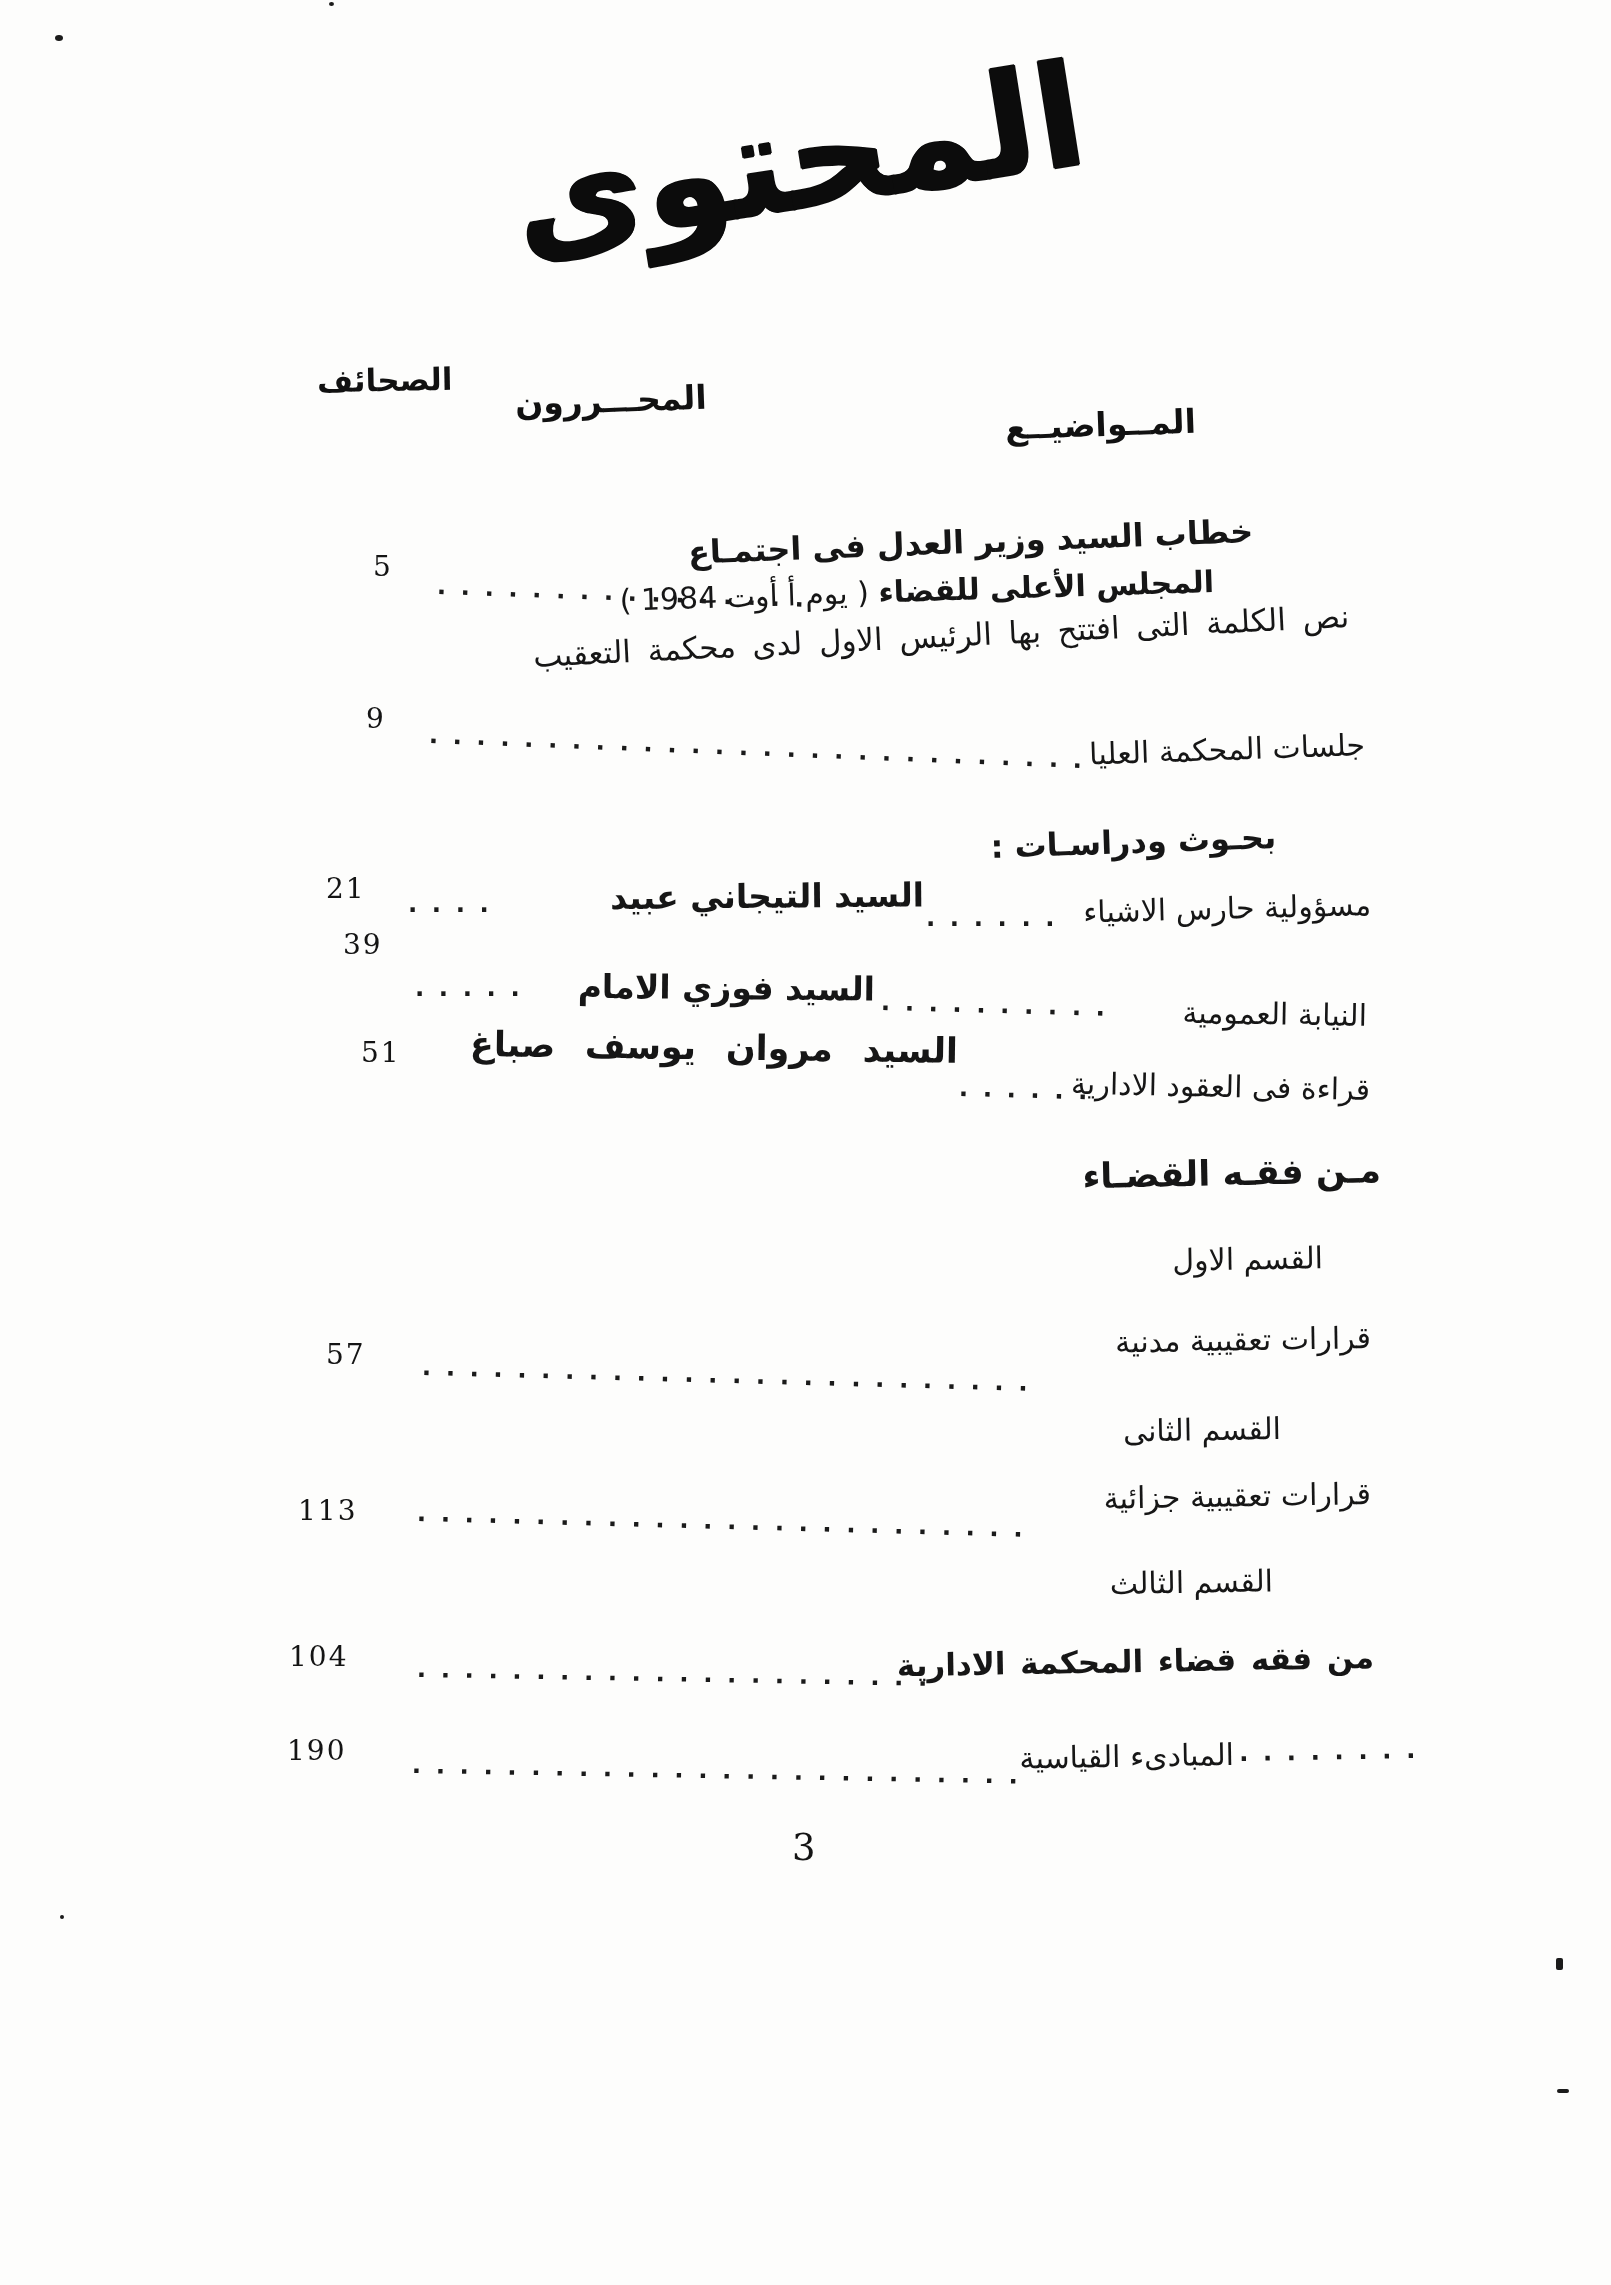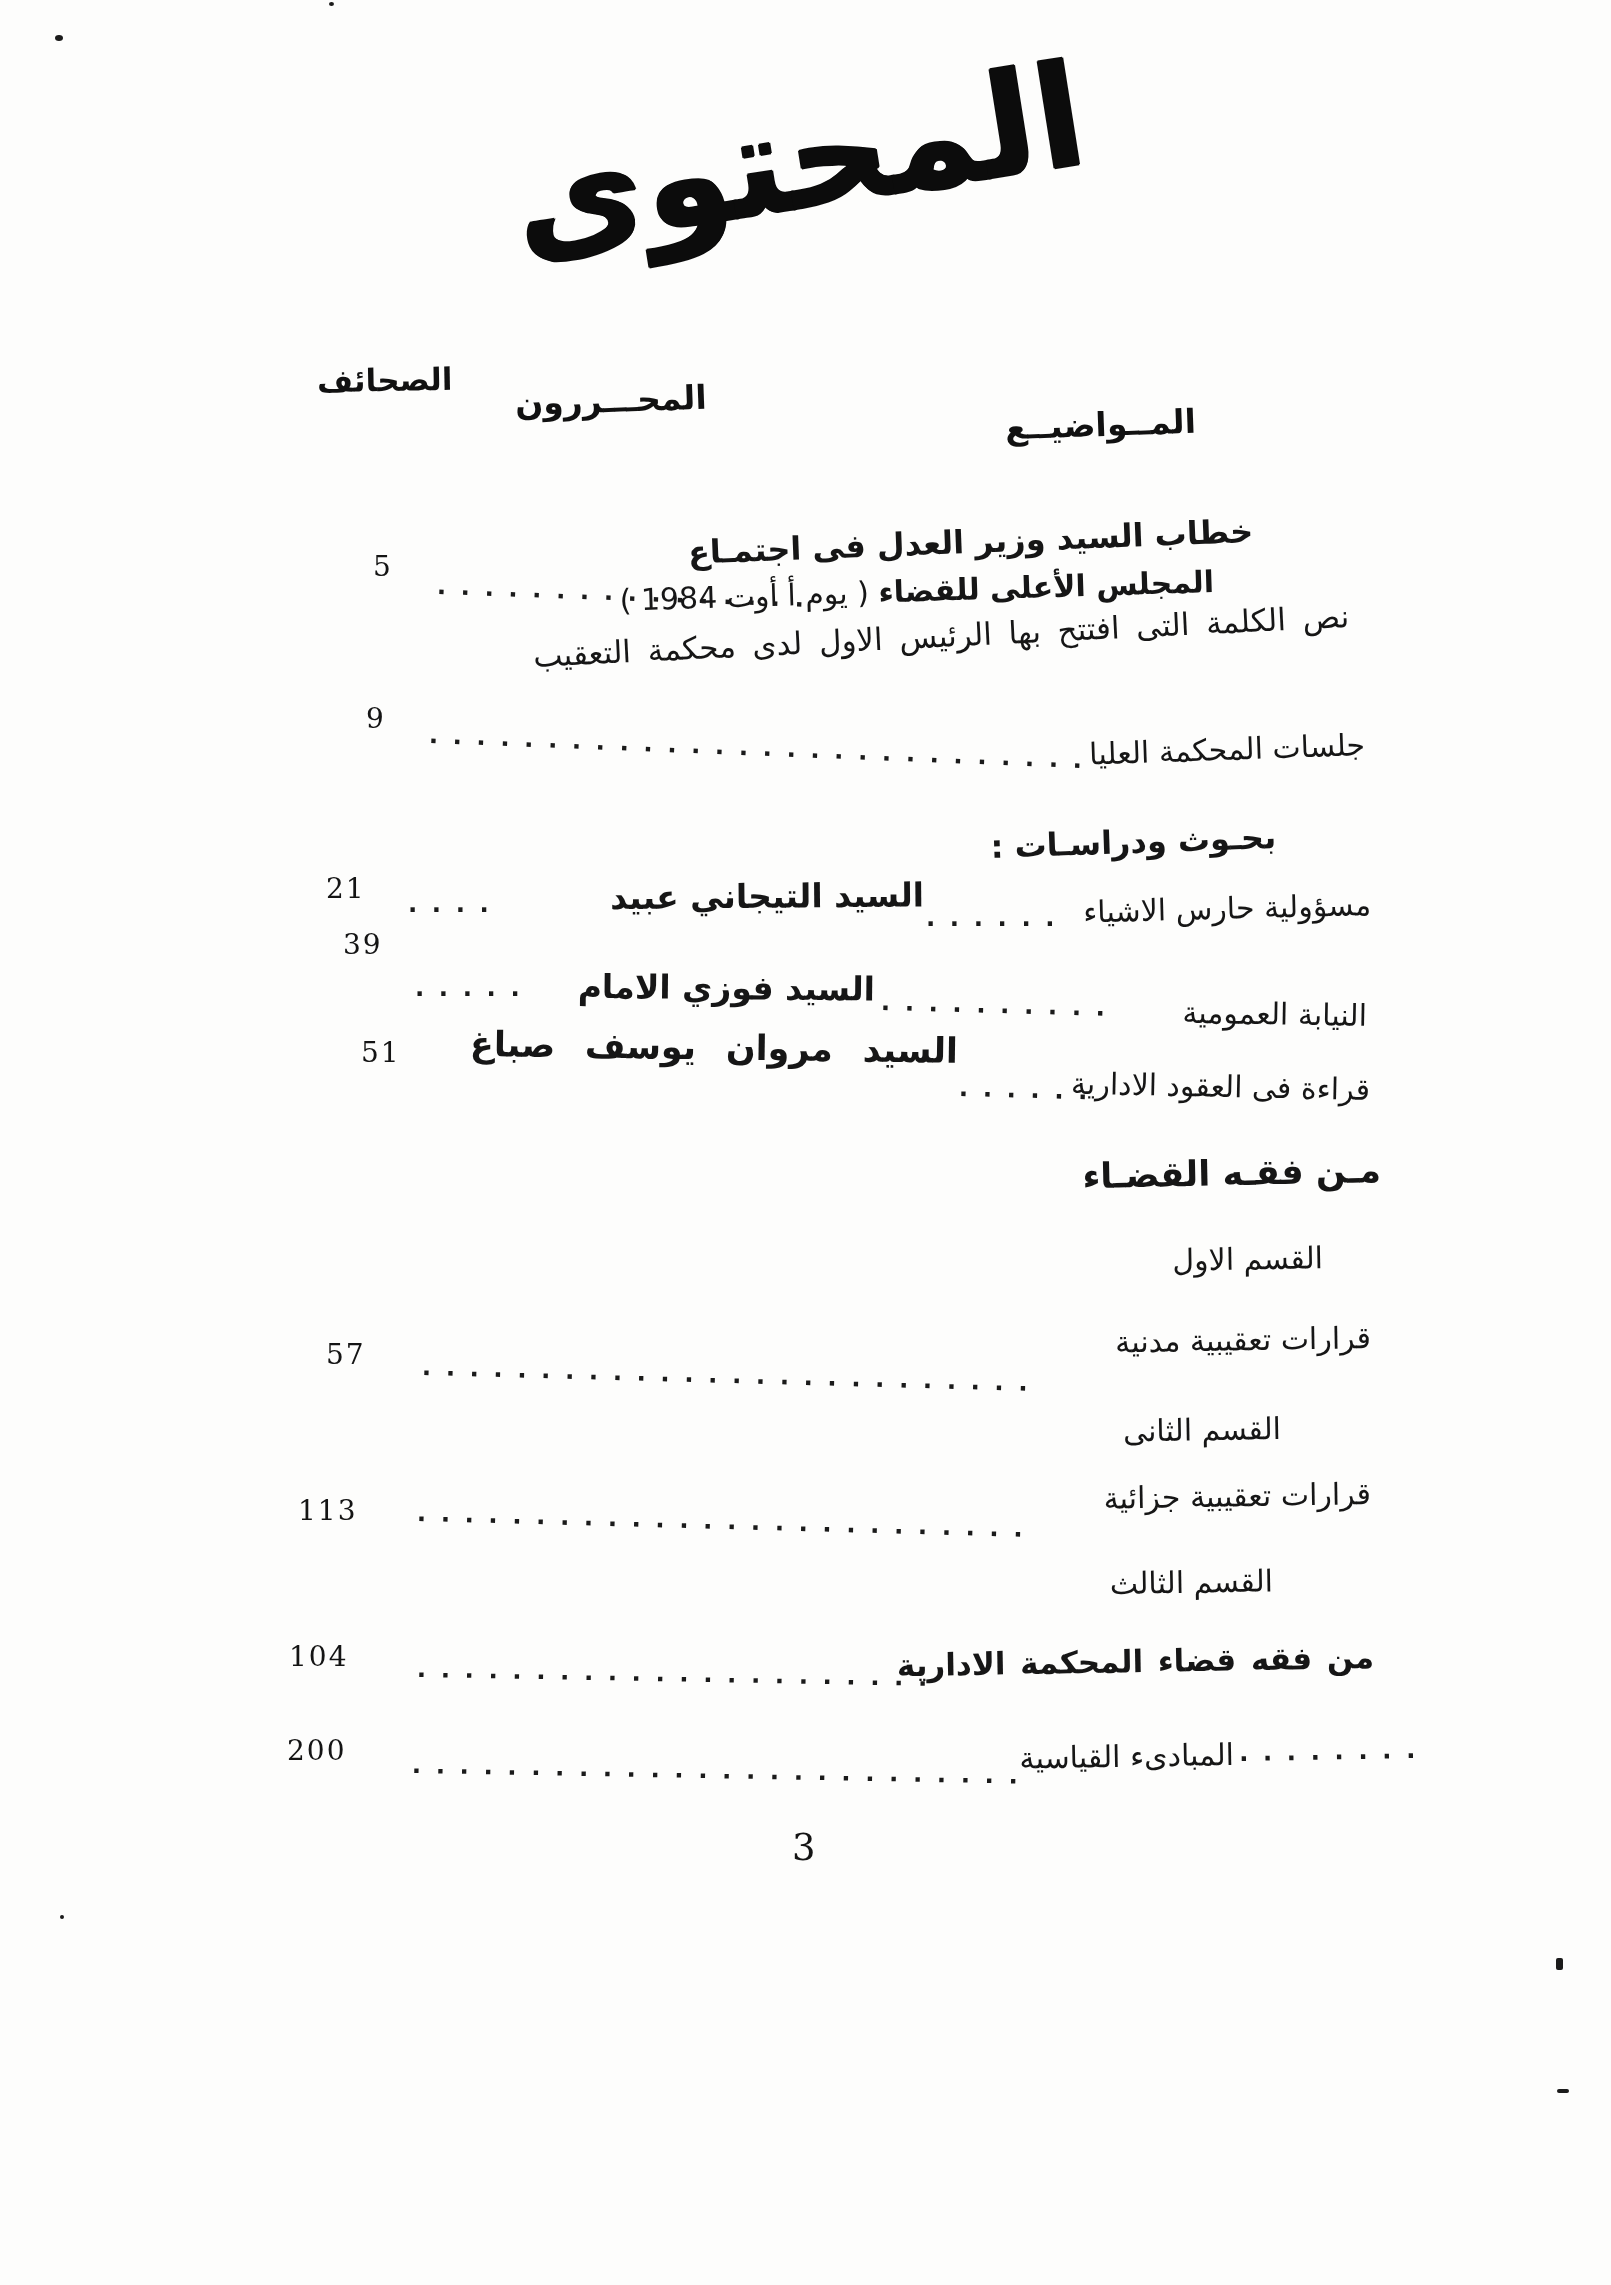--- a/index.html
+++ b/index.html
@@ -94,18 +94,18 @@
   <div class="abs num" style="left:298px;top:1482px;margin-top:12px;">113</div>
 
   <div class="abs ar rtl" style="left:1076px;top:1564px;width:197px;font-size:30px;text-align:right;transform:rotate(-1deg);">القسم الثالث</div>
   <div class="abs ar bold rtl" style="left:937px;top:1638px;width:437px;font-size:31px;text-align:right;word-spacing:3.9px;transform:rotate(-1deg);transform-origin:right center;">من فقه قضاء المحكمة الادارية</div>
   <div class="abs dots" style="left:417px;top:1654px;transform:rotate(1deg);transform-origin:left center;">......................</div>
   <div class="abs num" style="left:289px;top:1640px;">104</div>
 
   <div class="abs ar rtl" style="left:988px;top:1738px;width:246px;font-size:30px;text-align:right;transform:rotate(-1deg);">المبادىء القياسية</div>
   <div class="abs dots" style="left:1239px;top:1738px;transform:rotate(-1deg);transform-origin:left center;">........</div>
   <div class="abs dots" style="left:412px;top:1750px;transform:rotate(1deg);transform-origin:left center;">..........................</div>
-  <div class="abs num" style="left:287px;top:1734px;">200</div>
+  <div class="abs num" style="left:287px;top:1734px;">190</div>
 
   <div class="abs num" style="left:792px;top:1826px;font-size:37px;">3</div>
 
 </div>
 
 
 </body></html>

